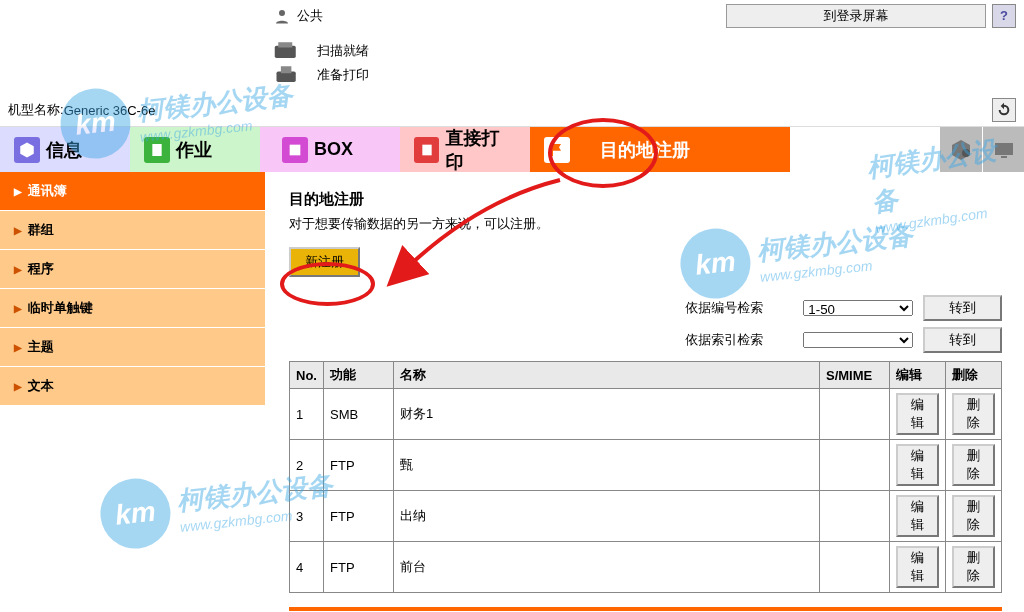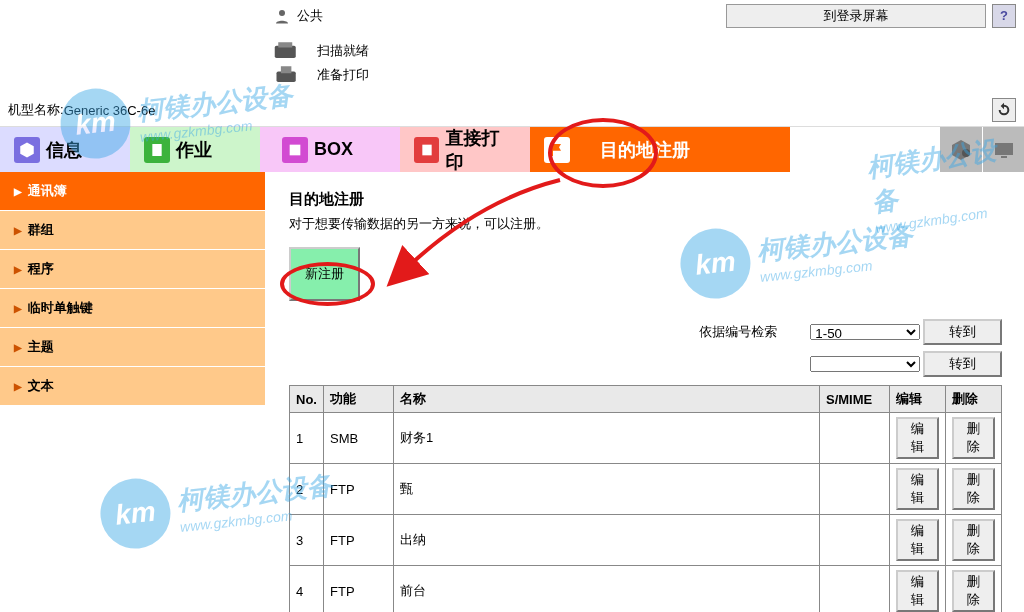--- a/index.html
+++ b/index.html
@@ -57,24 +57,24 @@
     font-weight: bold; cursor: pointer; display:flex; align-items:center; gap:6px;
   }
   .side-item.active { background: #ff6600; color: #fff; }
   .side-caret { font-size: 10px; color: #cc5200; }
   .side-item.active .side-caret { color: #fff; }
   .main { flex: 1; padding: 12px 22px 20px 24px; }
   .orange-rule { height: 4px; background: #ff6600; margin: 14px 0 0 0; }
   .main h3 { margin: 6px 0 4px 0; font-size: 15px; }
   .sub { margin: 6px 0 14px 0; }
   .new-btn {
-    border: 2px outset #ccc; background: #86efac; padding: 16px 14px; cursor: pointer;
+    border: 2px outset #ccc; background: #eab308; padding: 4px 14px; cursor: pointer;
     font-size: 13px;
   }
-  .search-row { display:flex; align-items:center; gap:3px; margin:6px 0; justify-content: flex-end;}
+  .search-row { display:flex; align-items:center; gap:10px; margin:6px 0; justify-content: flex-end;}
   .search-row .lbl { width: 320px; text-align: right; margin-right: 30px;}
   .search-row select { width: 110px; height:16px; }
   .go-btn { border: 2px outset #ccc; background:#eee; padding:2px 24px; cursor:pointer; }
   table.data { border-collapse: collapse; width: 100%; margin-top: 8px; }
   table.data th, table.data td {
     border: 1px solid #888; padding: 4px 6px; text-align: left; font-size: 13px;
   }
   table.data th { background: #e9e9e9; font-weight: bold; }
   .cell-btn { border:2px outset #ccc; background:#eee; padding:1px 8px; cursor:pointer; }
   .col-no { width: 34px; }
@@ -234,20 +234,21 @@
     <div class="sub">对于想要传输数据的另一方来说，可以注册。</div>
     <button class="new-btn">新注册</button>
 
     <div style="height:12px"></div>
     <div class="search-row">
       <span class="lbl">依据编号检索</span>
       <select><option>1-50</option></select>
       <button class="go-btn">转到</button>
     </div>
     <div class="search-row">
+      <span class="lbl">依据索引检索</span>
       <select><option></option></select>
       <button class="go-btn">转到</button>
     </div>
 
     <table class="data">
       <thead>
         <tr>
           <th class="col-no">No.</th>
           <th class="col-func">功能</th>
           <th>名称</th>

